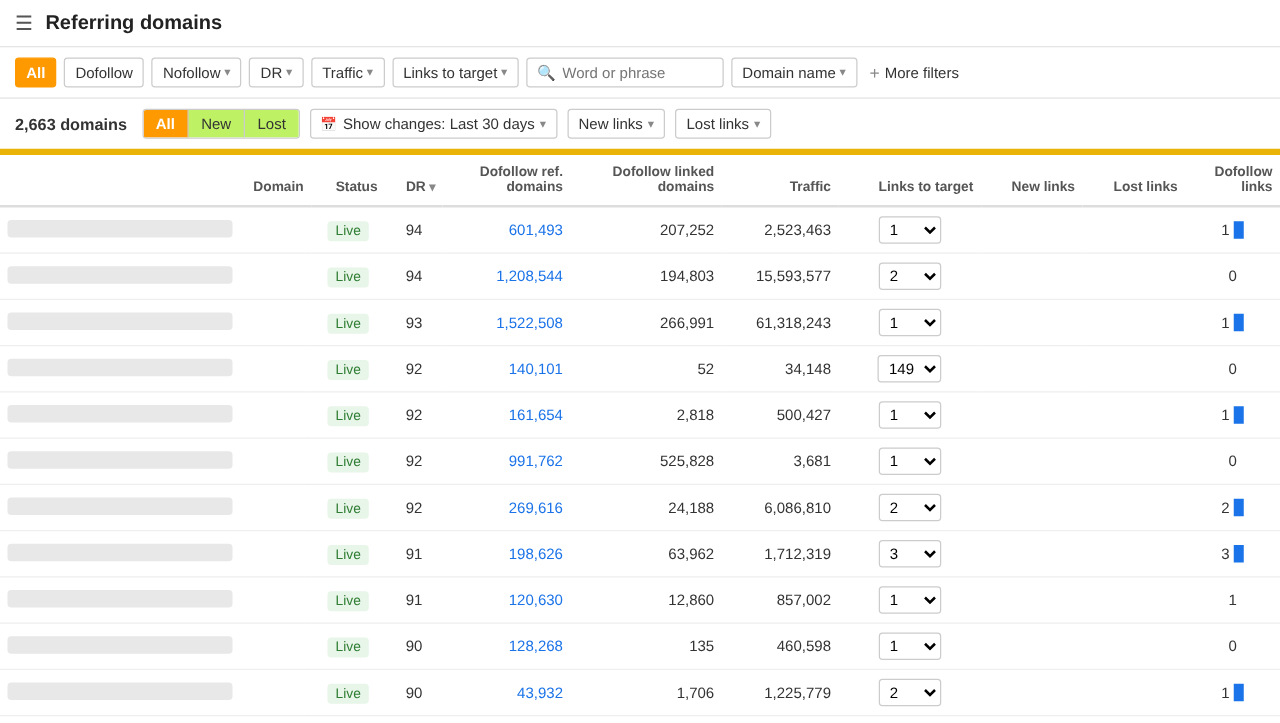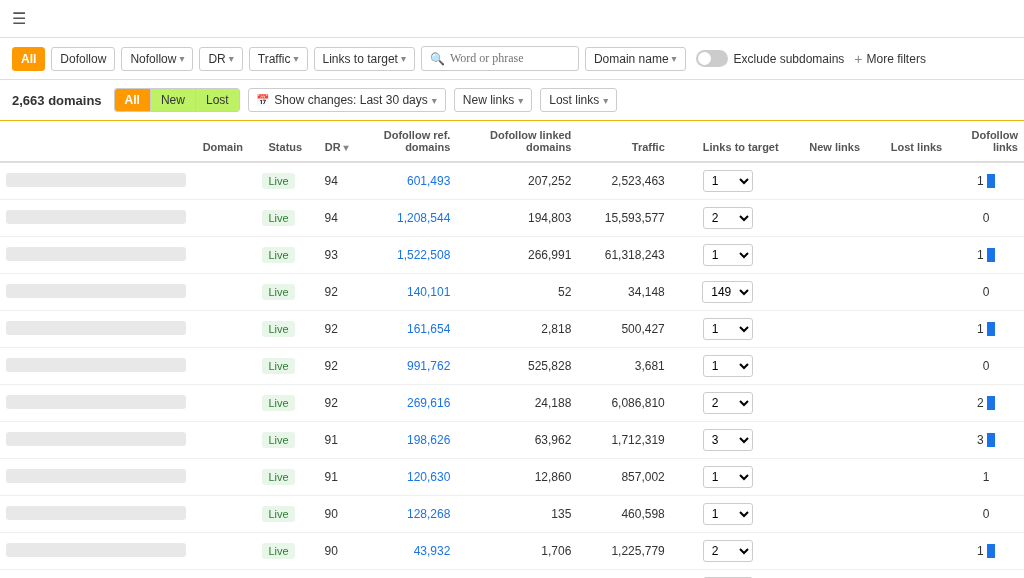--- a/index.html
+++ b/index.html
@@ -24,36 +24,36 @@
       border: 1px solid #ccc; border-radius: 3px;
       padding: 4px 8px; background: #fff; cursor: pointer; font-size: 12px; color: #333;
     }
     .filter-btn.active { background: #f90; border-color: #f90; font-weight: bold; color: #fff; border-radius: 3px; }
     .chevron { font-size: 10px; color: #888; }
     .search-box {
       display: flex; align-items: center; border: 1px solid #ccc; border-radius: 3px;
       padding: 4px 8px; background: #fff; gap: 5px;
     }
     .search-box input {
-      border: none; outline: none; font-size: 12px; width: 120px; color: #8b5cf6; font-family: Liberation Serif, serif;
+      border: none; outline: none; font-size: 12px; width: 120px; color: #8b5cf6;
     }
     .search-icon { color: #888; font-size: 12px; }
 
     .toggle-wrapper { display: flex; align-items: center; gap: 6px; margin-left: 4px; }
     .toggle { width: 32px; height: 17px; background: #ccc; border-radius: 9px; position: relative; cursor: pointer; }
     .toggle-knob { width: 13px; height: 13px; background: #fff; border-radius: 50%; position: absolute; top: 2px; left: 2px; }
     .toggle-label { font-size: 12px; color: #333; }
 
     .more-filters { font-size: 12px; color: #333; cursor: pointer; display: flex; align-items: center; gap: 4px; margin-left: 4px; }
     .plus { font-size: 14px; color: #888; }
 
     
     .secondary-bar {
       display: flex; align-items: center; padding: 8px 12px; gap: 8px;
-      border-bottom: 1px solid #eab308; background: #fff;
+      border-bottom: 5px solid #eab308; background: #fff;
     }
     .domain-count { font-size: 13px; font-weight: bold; margin-right: 4px; }
     .tab-group { display: flex; border: 1px solid #ccc; border-radius: 3px; overflow: hidden; }
     .tab-btn {
       padding: 4px 10px; font-size: 12px; background: #bef264; cursor: pointer; border: none; color: #333;
     }
     .tab-btn.active { background: #f90; color: #fff; font-weight: bold; }
     .tab-btn:not(:last-child) { border-right: 1px solid #ccc; }
     .dropdown-btn {
       display: flex; align-items: center; gap: 4px;
@@ -90,20 +90,21 @@
       display: inline-block; width: 8px; height: 14px; background: #1a73e8; vertical-align: middle; cursor: pointer;
     }
     td.right { text-align: right; }
     td.center { text-align: center; }
   </style>
 </head>
 <body>
 
 <div class="page-header">
   <span class="hamburger">☰</span>
+  <span class="page-title">Referring domains</span>
 </div>
 
 <div class="filter-bar">
   <button class="filter-btn active">All</button>
   <button class="filter-btn">Dofollow</button>
   <button class="filter-btn">
     <span>Nofollow</span>
     <span class="chevron">▾</span>
   </button>
   <button class="filter-btn">
@@ -119,26 +120,20 @@
     <span class="chevron">▾</span>
   </button>
   <div class="search-box">
     <span class="search-icon">🔍</span>
     <input type="text" placeholder="Word or phrase" style="">
   </div>
   <button class="filter-btn">
     <span>Domain name</span>
     <span class="chevron">▾</span>
   </button>
-  <div class="toggle-wrapper">
-    <div class="toggle">
-      <div class="toggle-knob"></div>
-    </div>
-    <span class="toggle-label">Exclude subdomains</span>
-  </div>
   <div class="more-filters">
     <span class="plus">+</span>
     <span>More filters</span>
   </div>
 </div>
 
 <div class="secondary-bar">
   <span class="domain-count">2,663 domains</span>
   <div class="tab-group">
     <button class="tab-btn active">All</button>

